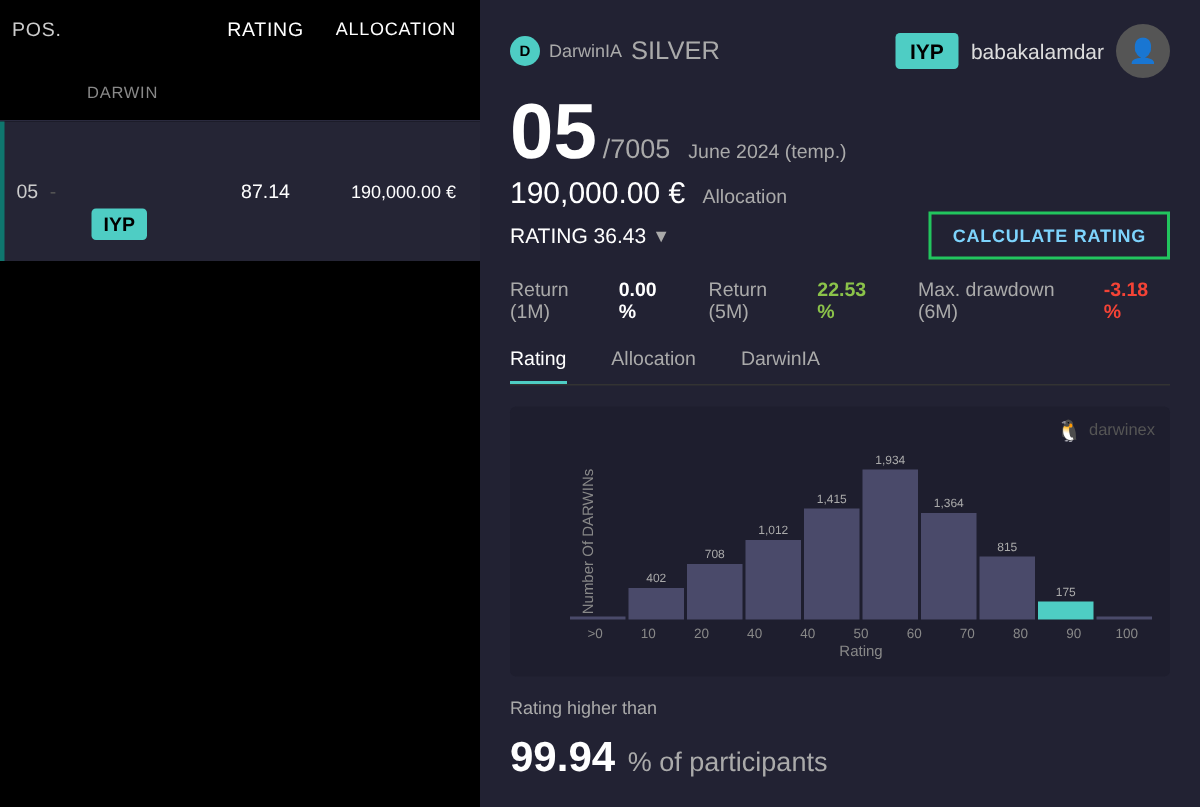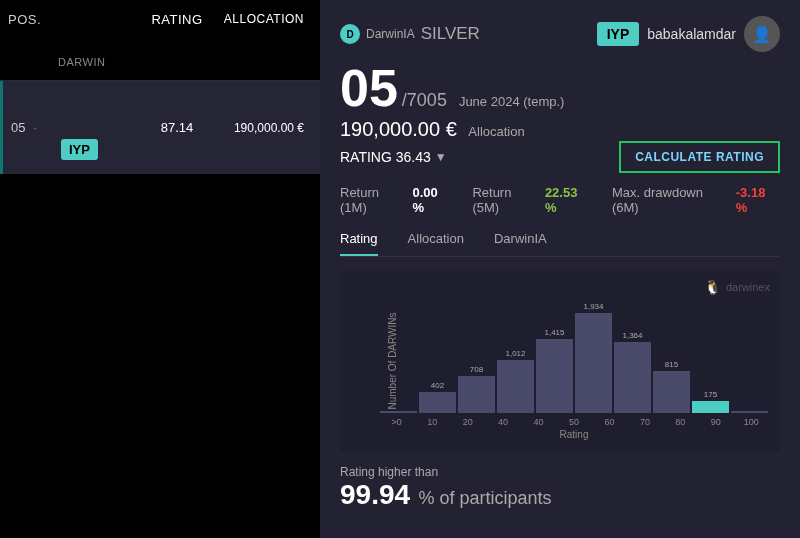--- a/index.html
+++ b/index.html
@@ -282,21 +282,21 @@
       margin-top: 2px;
     }
 
     
     .bottom-section {
       margin-top: 14px;
     }
     .rating-higher {
       font-size: 12px;
       color: #aaa;
-      margin-bottom: 0;
+      margin-bottom: 10px;
     }
     .percentile {
       font-size: 28px;
       font-weight: bold;
       color: #fff;
     }
     .percentile-suffix {
       font-size: 18px;
       color: #aaa;
       margin-left: 4px;

